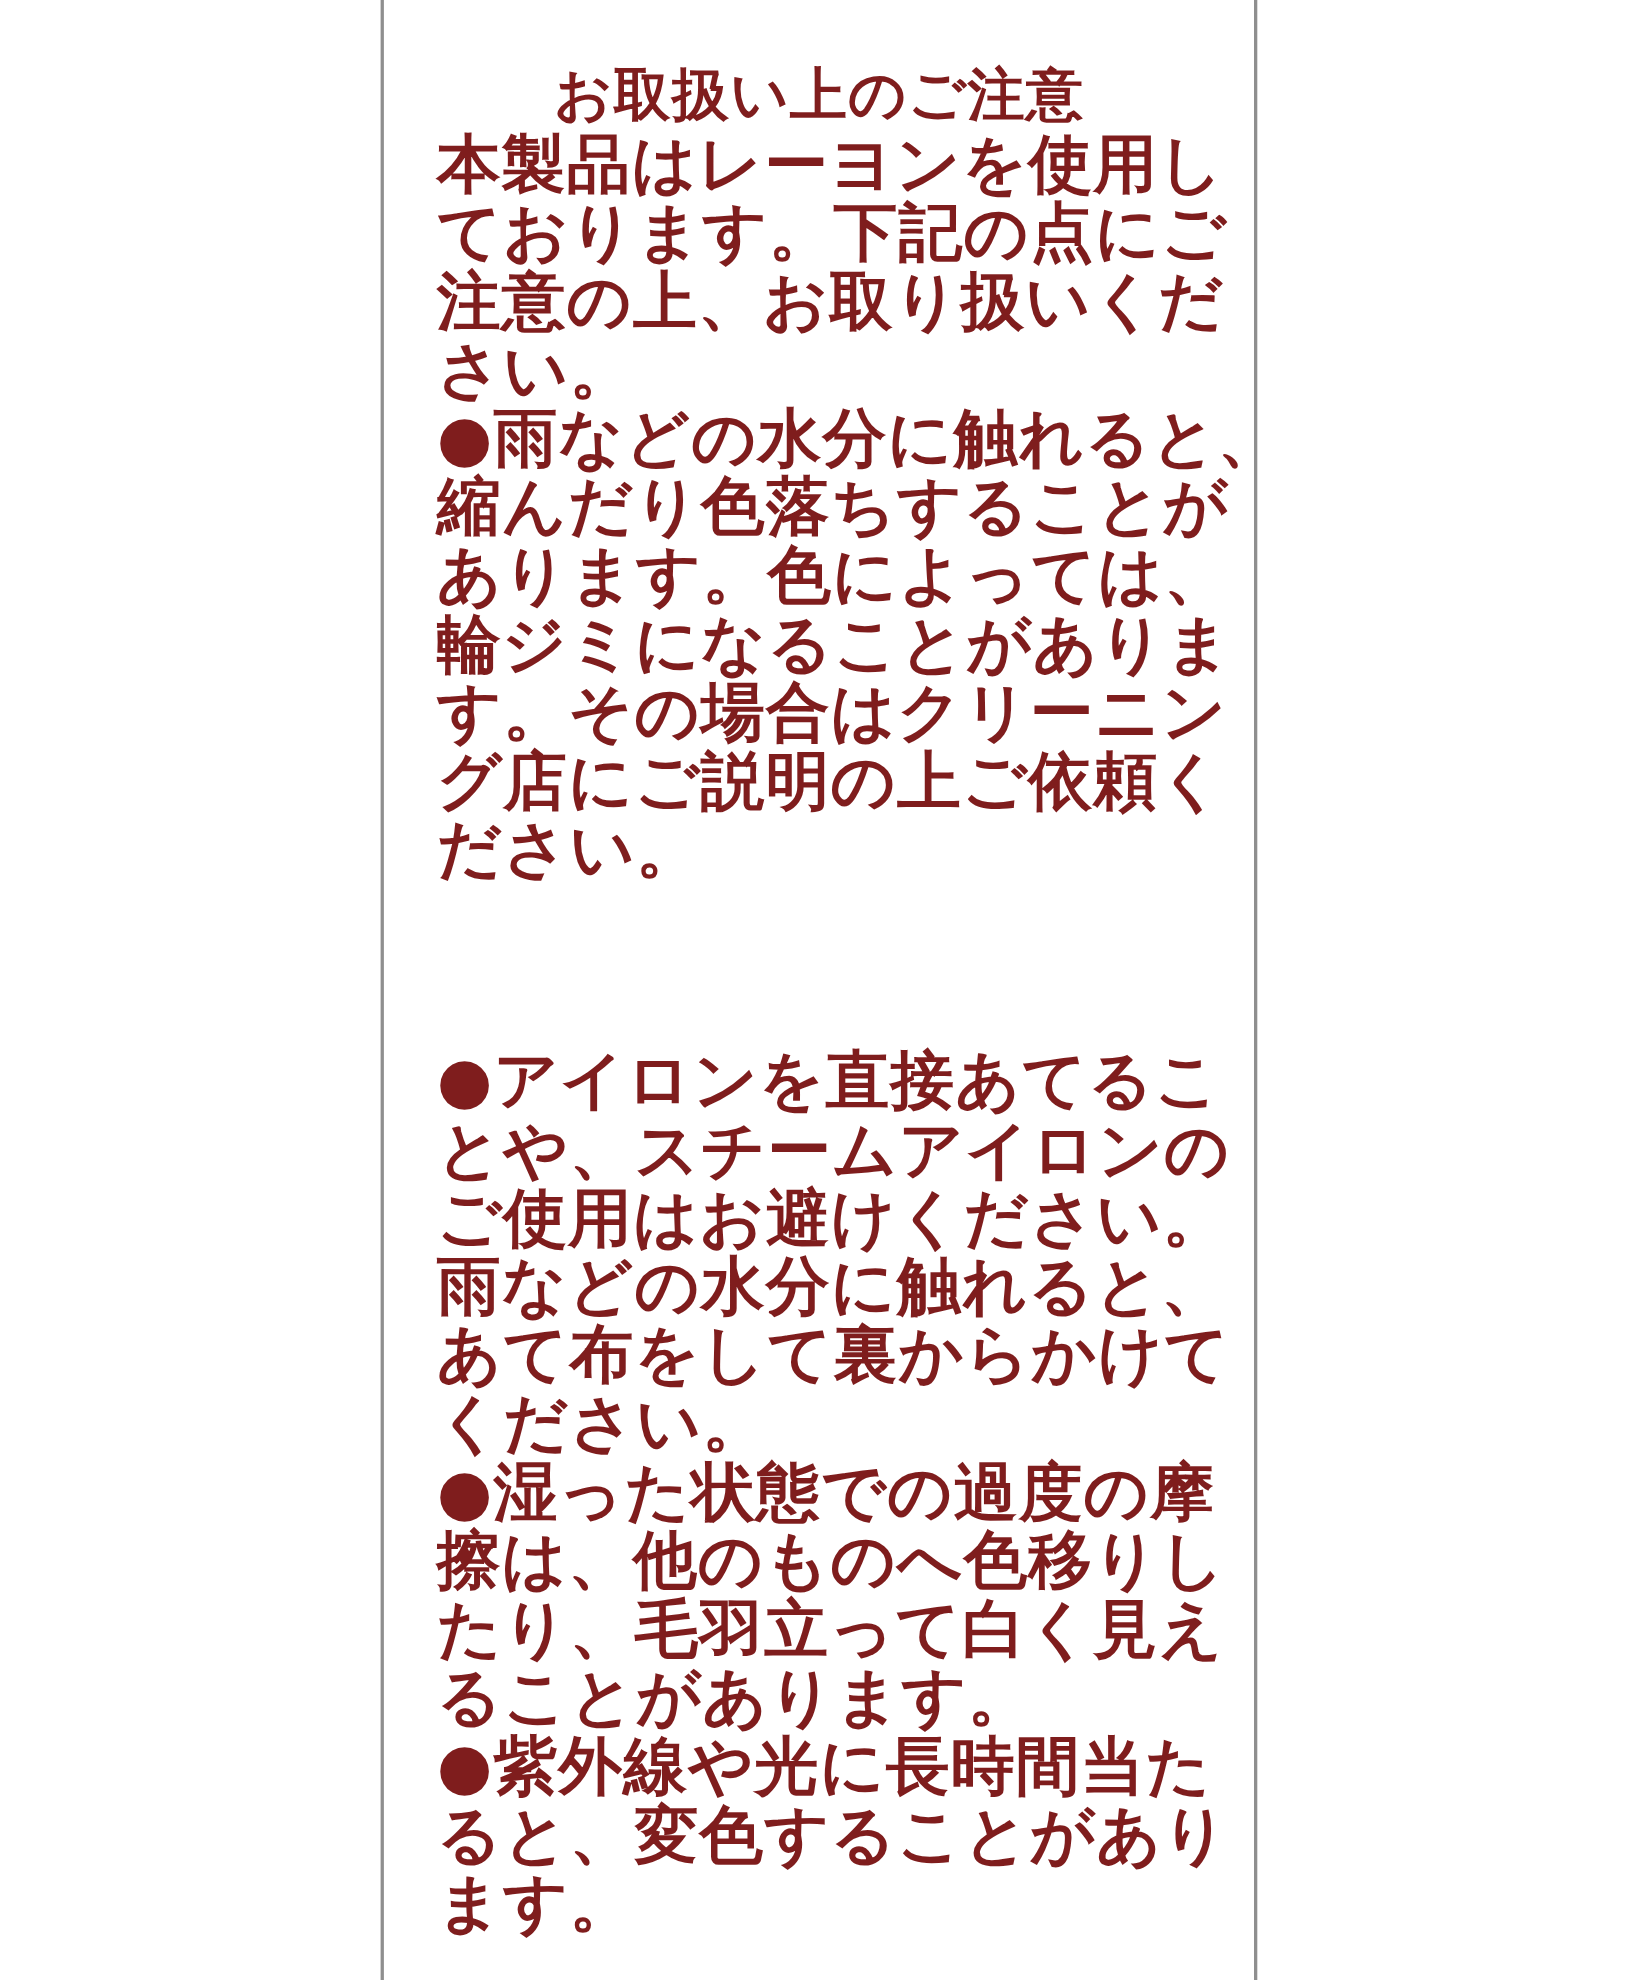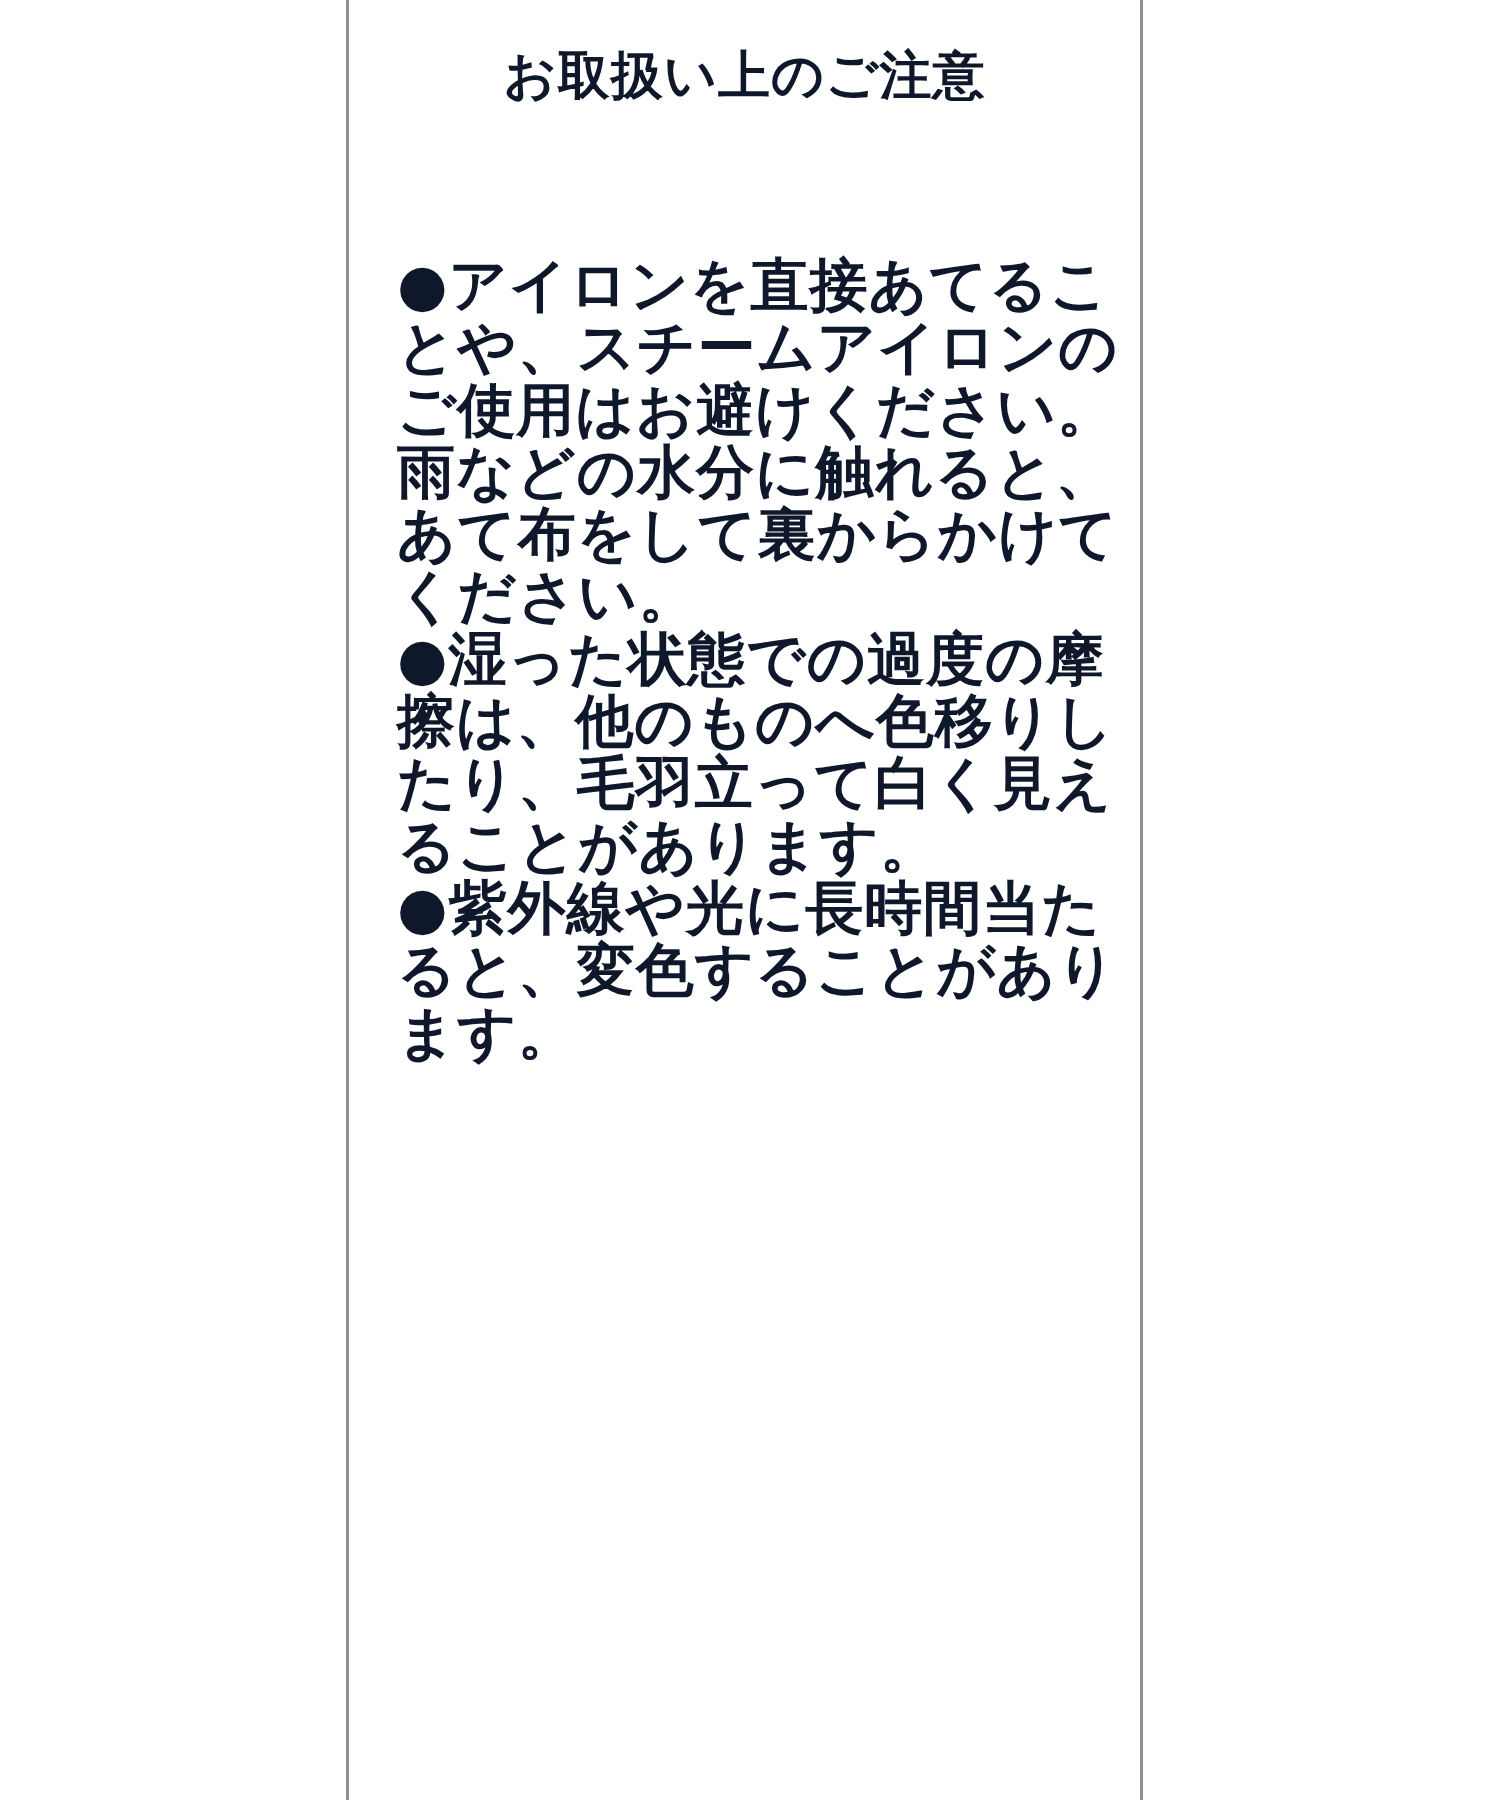--- a/index.html
+++ b/index.html
@@ -24,22 +24,22 @@
   }
   .rule-left  { left: 346px; }
   .rule-right { left: 1140px; }
   .content {
     position: absolute;
     left: 347px;
     top: 0;
     width: 795px;
     height: 1771px;
     box-sizing: border-box;
-    padding-top: 44px;
-    color: #0f172a;
+    padding-top: 56px;
+    color: #7f1d1d;
     font-weight: 700;
   }
   .title-line {
     font-size: 52px;
     line-height: 62px;
     text-align: center;
     letter-spacing: 1px;
     white-space: pre;
   }
   .para {
@@ -54,20 +54,31 @@
   }
 </style>
 </head>
 <body>
 
 <div class="page">
   <div class="rule rule-left"></div>
   <div class="rule rule-right"></div>
   <div class="content">
     <div class="title-line">お取扱い上のご注意</div>
+    <div class="para">本製品はレーヨンを使用し
+ております。下記の点にご
+注意の上、お取り扱いくだ
+さい。
+●雨などの水分に触れると、
+縮んだり色落ちすることが
+あります。色によっては、
+輪ジミになることがありま
+す。その場合はクリーニン
+グ店にご説明の上ご依頼く
+ださい。</div>
     <div class="para-gap"></div>
     <div class="para">●アイロンを直接あてるこ
 とや、スチームアイロンの
 ご使用はお避けください。
 雨などの水分に触れると、
 あて布をして裏からかけて
 ください。
 ●湿った状態での過度の摩
 擦は、他のものへ色移りし
 たり、毛羽立って白く見え

